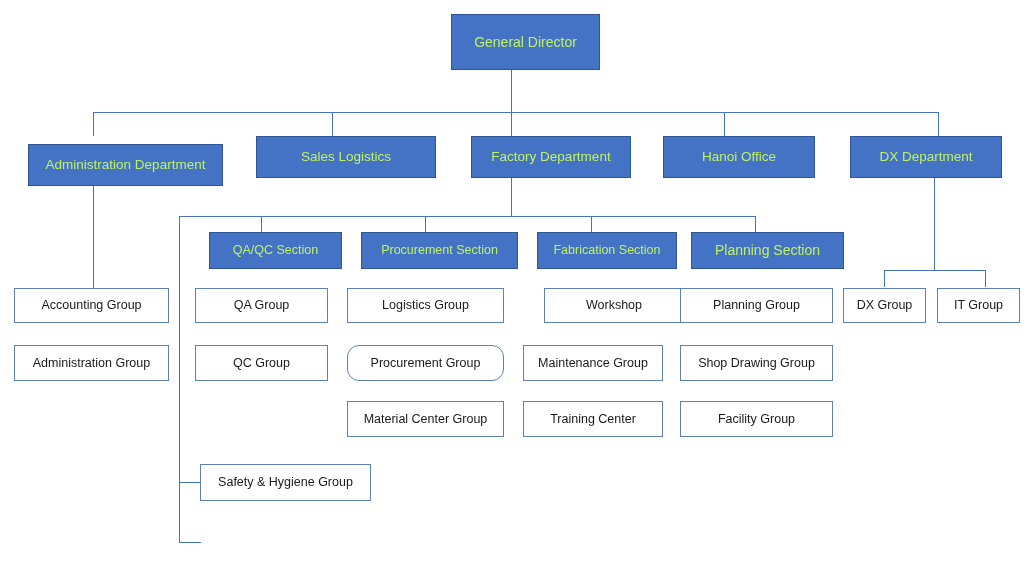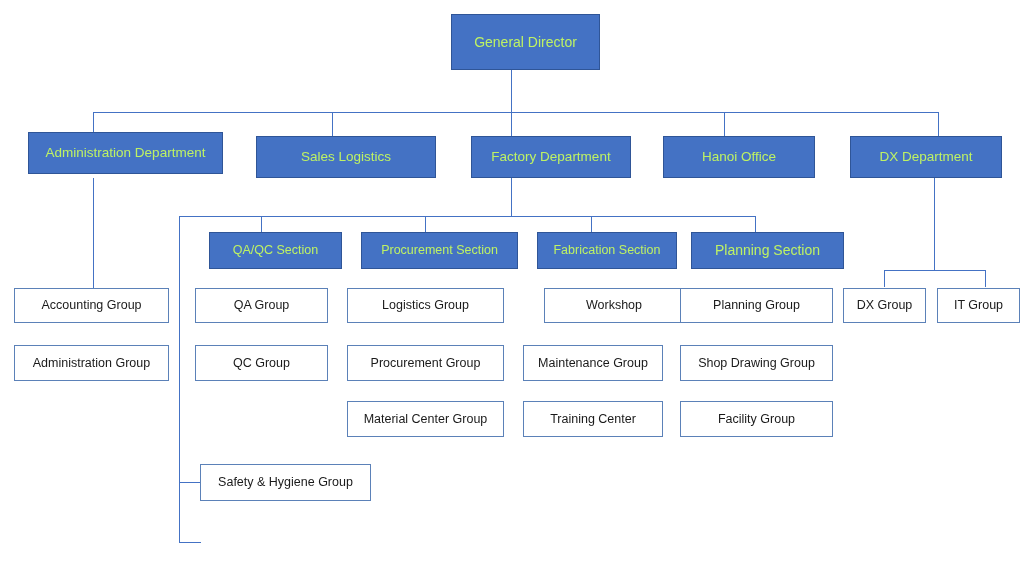--- a/index.html
+++ b/index.html
@@ -79,21 +79,21 @@
 
   <div class="conn v" style="left:934px; top:178px; height:92px;"></div>
   <div class="conn h" style="left:884px; top:270px; width:101px;"></div>
   <div class="conn v" style="left:884px; top:270px; height:17px;"></div>
   <div class="conn v" style="left:985px; top:270px; height:17px;"></div>
 
   <div class="node filled" style="left:437px; top:14px; width:149px; height:56px; font-size:14px;">
     <span class="label">General Director</span>
   </div>
 
-  <div class="node filled" style="left:14px; top:132px; width:195px; height:42px; font-size:13.5px;">
+  <div class="node filled" style="left:14px; top:144px; width:195px; height:42px; font-size:13.5px;">
     <span class="label">Administration Department</span>
   </div>
   <div class="node filled" style="left:242px; top:136px; width:180px; height:42px; font-size:13.5px;">
     <span class="label">Sales Logistics</span>
   </div>
   <div class="node filled" style="left:457px; top:136px; width:160px; height:42px; font-size:13.5px;">
     <span class="label">Factory Department</span>
   </div>
   <div class="node filled" style="left:649px; top:136px; width:152px; height:42px; font-size:13.5px;">
     <span class="label">Hanoi Office</span>
@@ -136,21 +136,21 @@
   <div class="node plain" style="left:937px; top:288px; width:83px; height:35px; font-size:12.5px;">
     <span class="label">IT Group</span>
   </div>
 
   <div class="node plain" style="left:14px; top:345px; width:155px; height:36px; font-size:12.5px;">
     <span class="label">Administration Group</span>
   </div>
   <div class="node plain" style="left:195px; top:345px; width:133px; height:36px; font-size:12.5px;">
     <span class="label">QC Group</span>
   </div>
-  <div class="node plain" style="left:347px; top:345px; width:157px; height:36px; font-size:12.5px;">
+  <div class="node plain" style="left:347px; top:345px; width:157px; height:36px; font-size:12.5px;border-radius:12px;">
     <span class="label">Procurement Group</span>
   </div>
   <div class="node plain" style="left:523px; top:345px; width:140px; height:36px; font-size:12.5px;">
     <span class="label">Maintenance Group</span>
   </div>
   <div class="node plain" style="left:680px; top:345px; width:153px; height:36px; font-size:12.5px;">
     <span class="label">Shop Drawing Group</span>
   </div>
 
   <div class="node plain" style="left:347px; top:401px; width:157px; height:36px; font-size:12.5px;">

